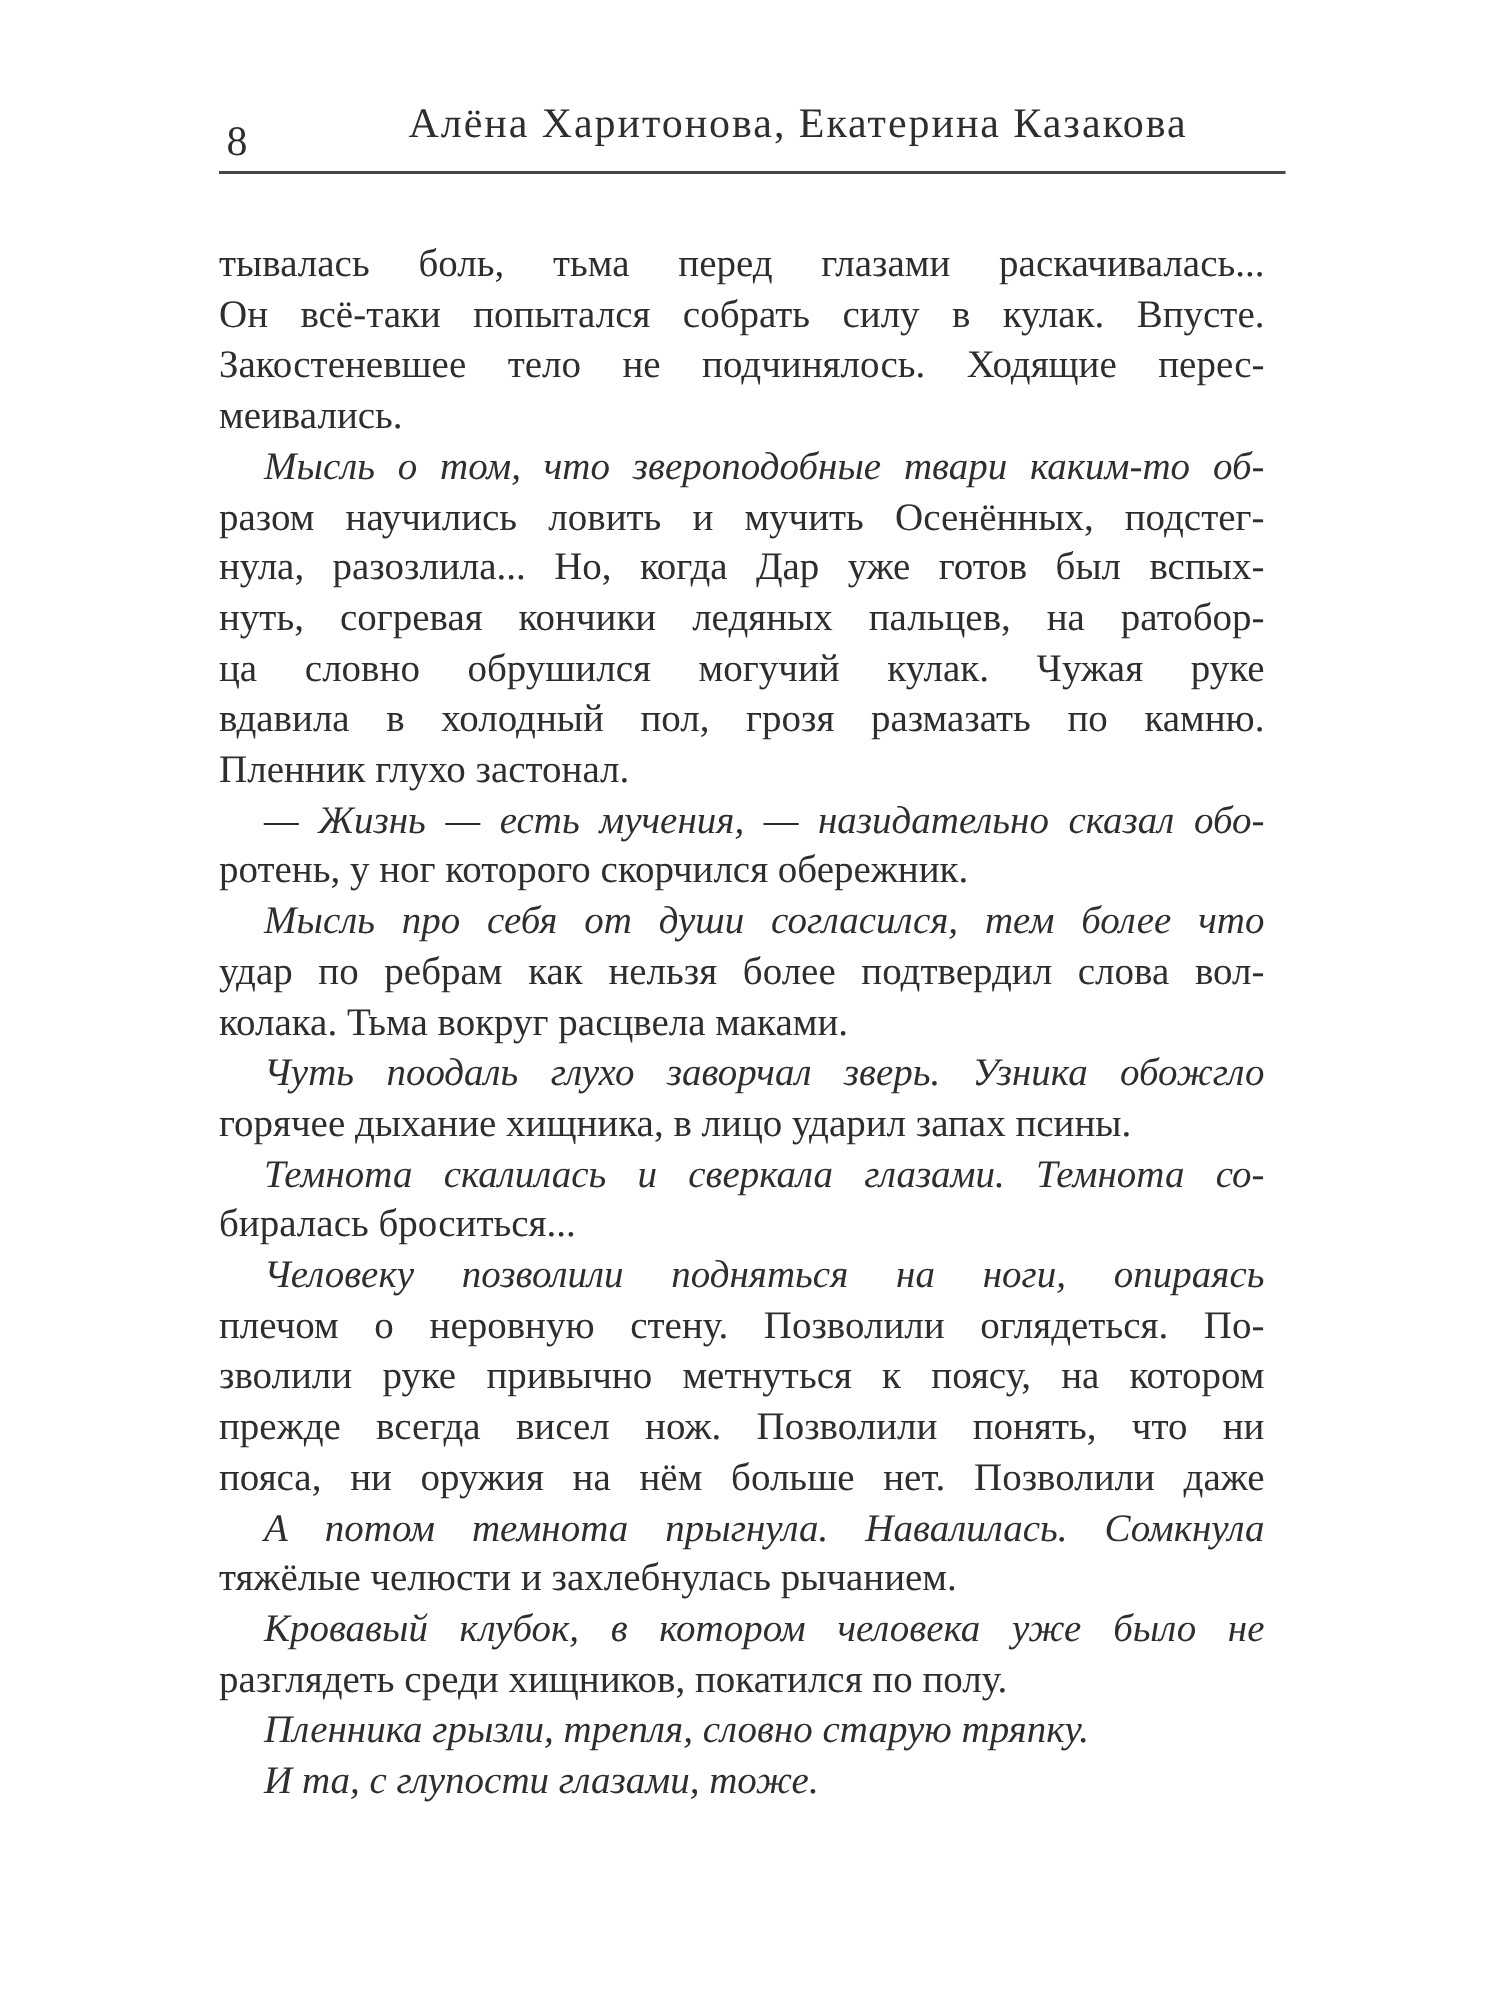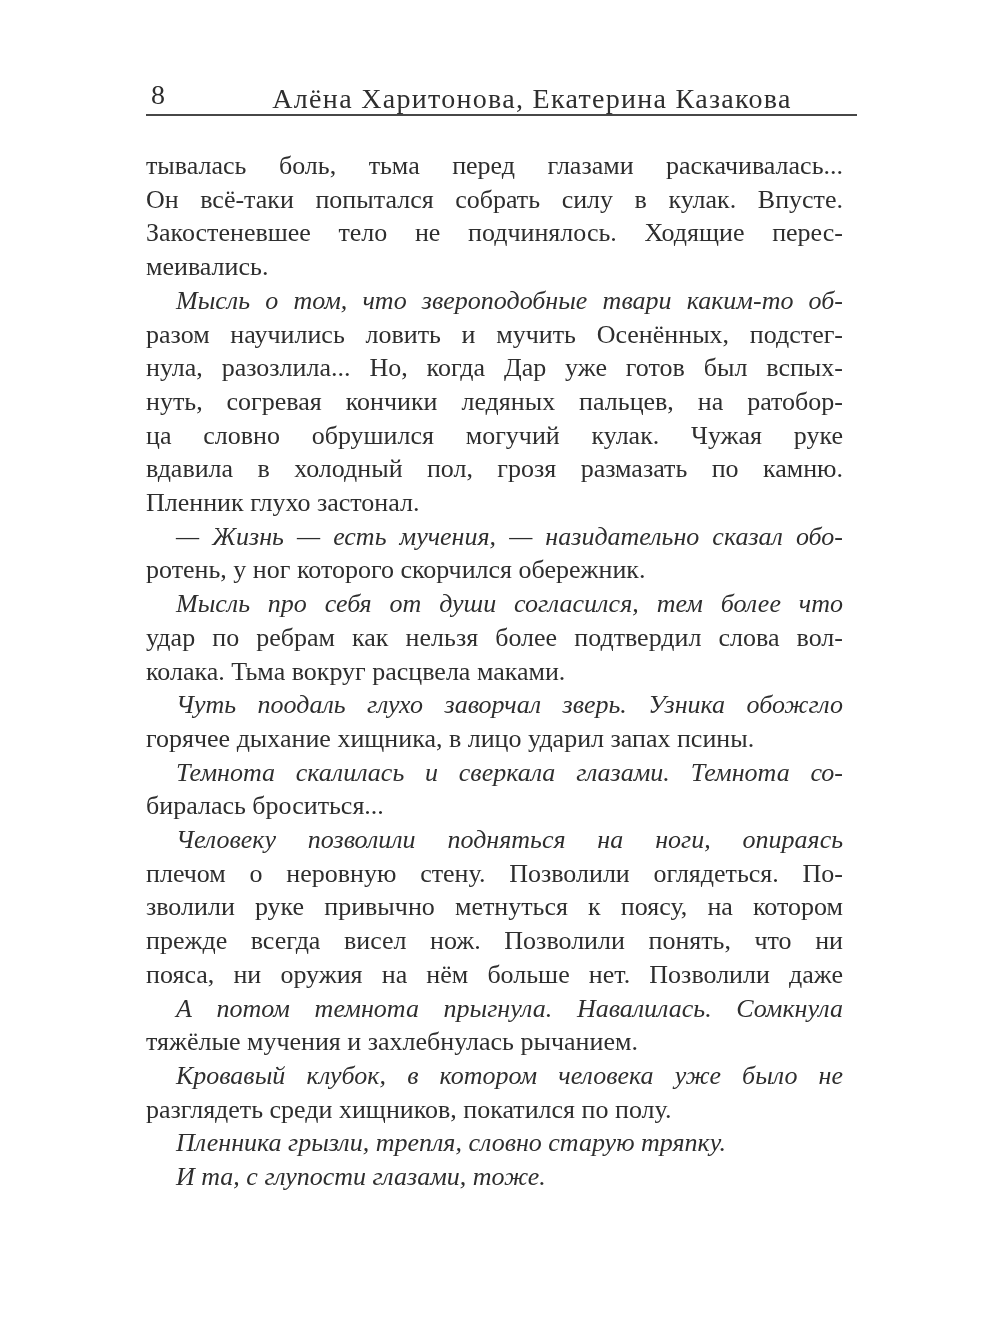--- a/index.html
+++ b/index.html
@@ -19,40 +19,40 @@
   .page-number {
     position: absolute;
     left: 151px;
     top: 80px;
     font-size: 28px;
     line-height: 30px;
   }
   .running-head {
     position: absolute;
     left: 212px;
-    top: 84px;
+    top: 68px;
     width: 640px;
     text-align: center;
     font-size: 28px;
     line-height: 30px;
     letter-spacing: 1.3px;
     white-space: nowrap;
   }
   .header-rule {
     position: absolute;
     left: 146px;
     top: 114px;
     width: 711px;
     height: 2px;
     background: #474747;
   }
   .body-text {
     position: absolute;
     left: 146px;
-    top: 149px;
+    top: 159px;
     width: 697px;
     font-size: 26px;
     line-height: 33.7px;
   }
   .para { margin: 0; }
   .line {
     text-align: justify;
     text-align-last: justify;
   }
   .line.last { text-align-last: left; }
@@ -100,21 +100,21 @@
       </div>
       <div class="para">
         <div class="line first">Человеку позволили подняться на ноги, опираясь</div>
         <div class="line">плечом о неровную стену. Позволили оглядеться. По-</div>
         <div class="line">зволили руке привычно метнуться к поясу, на котором</div>
         <div class="line">прежде всегда висел нож. Позволили понять, что ни</div>
         <div class="line">пояса, ни оружия на нём больше нет. Позволили даже</div>
       </div>
       <div class="para">
         <div class="line first">А потом темнота прыгнула. Навалилась. Сомкнула</div>
-        <div class="line last">тяжёлые мучения и захлебнулась рычанием.</div>
+        <div class="line last">тяжёлые челюсти и захлебнулась рычанием.</div>
       </div>
       <div class="para">
         <div class="line first">Кровавый клубок, в котором человека уже было не</div>
         <div class="line last">разглядеть среди хищников, покатился по полу.</div>
       </div>
       <div class="para">
         <div class="line first last">Пленника грызли, трепля, словно старую тряпку.</div>
       </div>
       <div class="para">
         <div class="line first last">И та, с глупости глазами, тоже.</div>

